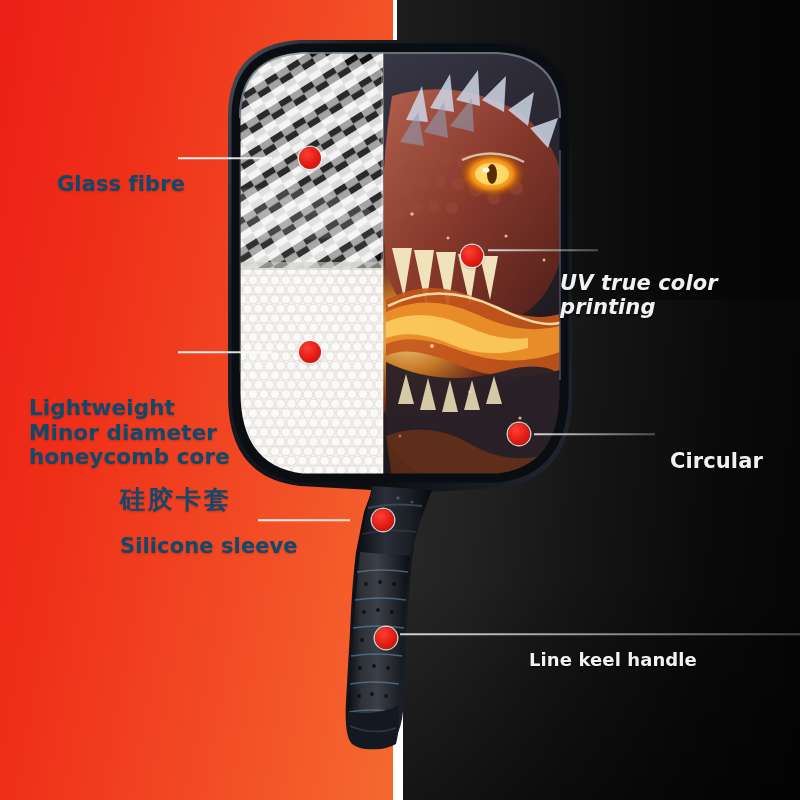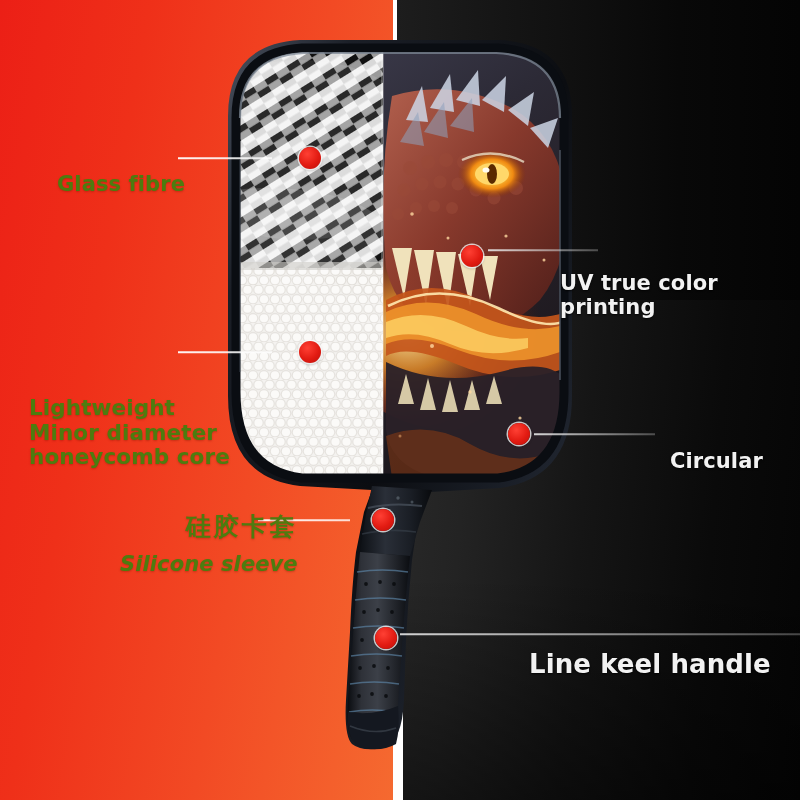--- a/index.html
+++ b/index.html
@@ -42,31 +42,31 @@
     z-index:30;
   }
   .leader{
     position:absolute;height:1.5px;z-index:25;transform:translateY(-50%);
   }
   .leader.light{background:linear-gradient(90deg,rgba(255,255,255,.95),rgba(255,255,255,.8));}
   .leader.dim{background:linear-gradient(90deg,rgba(230,230,230,.9),rgba(190,190,190,.35));}
 
   
   .label{position:absolute;z-index:28;font-weight:700;line-height:1.14;letter-spacing:.1px;}
-  .label.on-red{color:#4d7c0f;text-shadow:0 1px 2px rgba(120,20,0,.35);}
+  .label.on-red{color:#0c4a6e;text-shadow:0 1px 2px rgba(120,20,0,.35);}
   .label.on-dark{color:#f2f2f2;text-shadow:0 1px 2px rgba(0,0,0,.8);}
 
   #lbl-glass{left:57px;top:173px;font-size:21px;}
   #lbl-core{left:29px;top:396px;font-size:21.5px;}
-  #lbl-silicone{left:120px;top:513px;text-align:right;}
+  #lbl-silicone{left:120px;top:486px;text-align:left;}
   #lbl-silicone .cn{font-size:25px;letter-spacing:3px;display:block;}
-  #lbl-silicone .en{font-size:21px;display:block;margin-top:11px;font-style:italic;}
-  #lbl-uv{left:560px;top:272px;font-size:21px;}
+  #lbl-silicone .en{font-size:21px;display:block;margin-top:20px;}
+  #lbl-uv{left:560px;top:272px;font-size:21px;font-style:italic;}
   #lbl-rim{left:670px;top:450px;font-size:21px;}
-  #lbl-keel{left:529px;top:650px;font-size:26px;}
+  #lbl-keel{left:529px;top:650px;font-size:18px;}
 </style>
 </head>
 <body>
 
 <div id="stage">
 
   <div class="bg-left"></div>
   <div class="bg-seam"></div>
   <div class="bg-right"></div>
   <div class="bg-right-top"></div>

